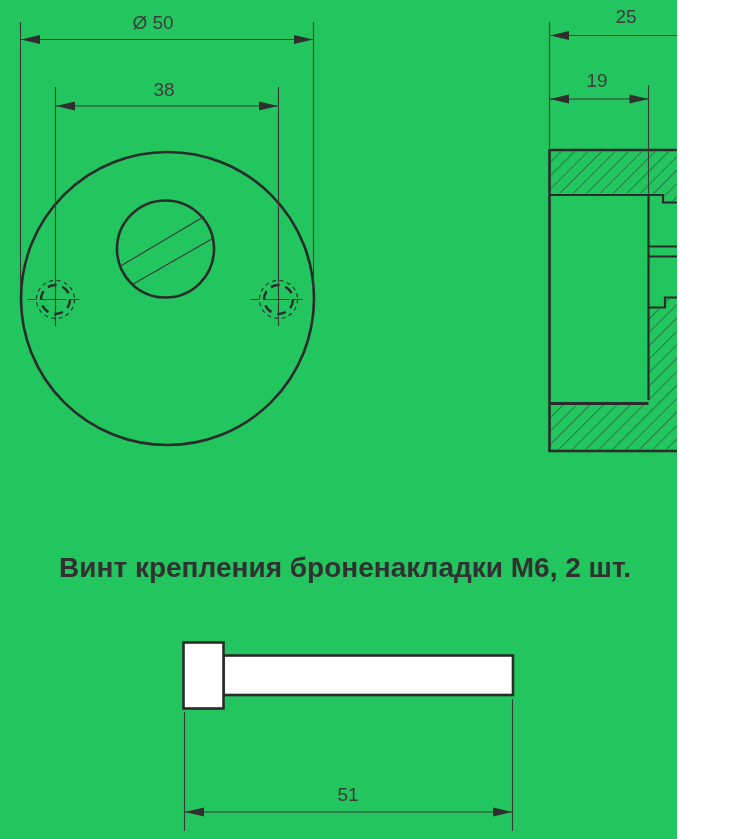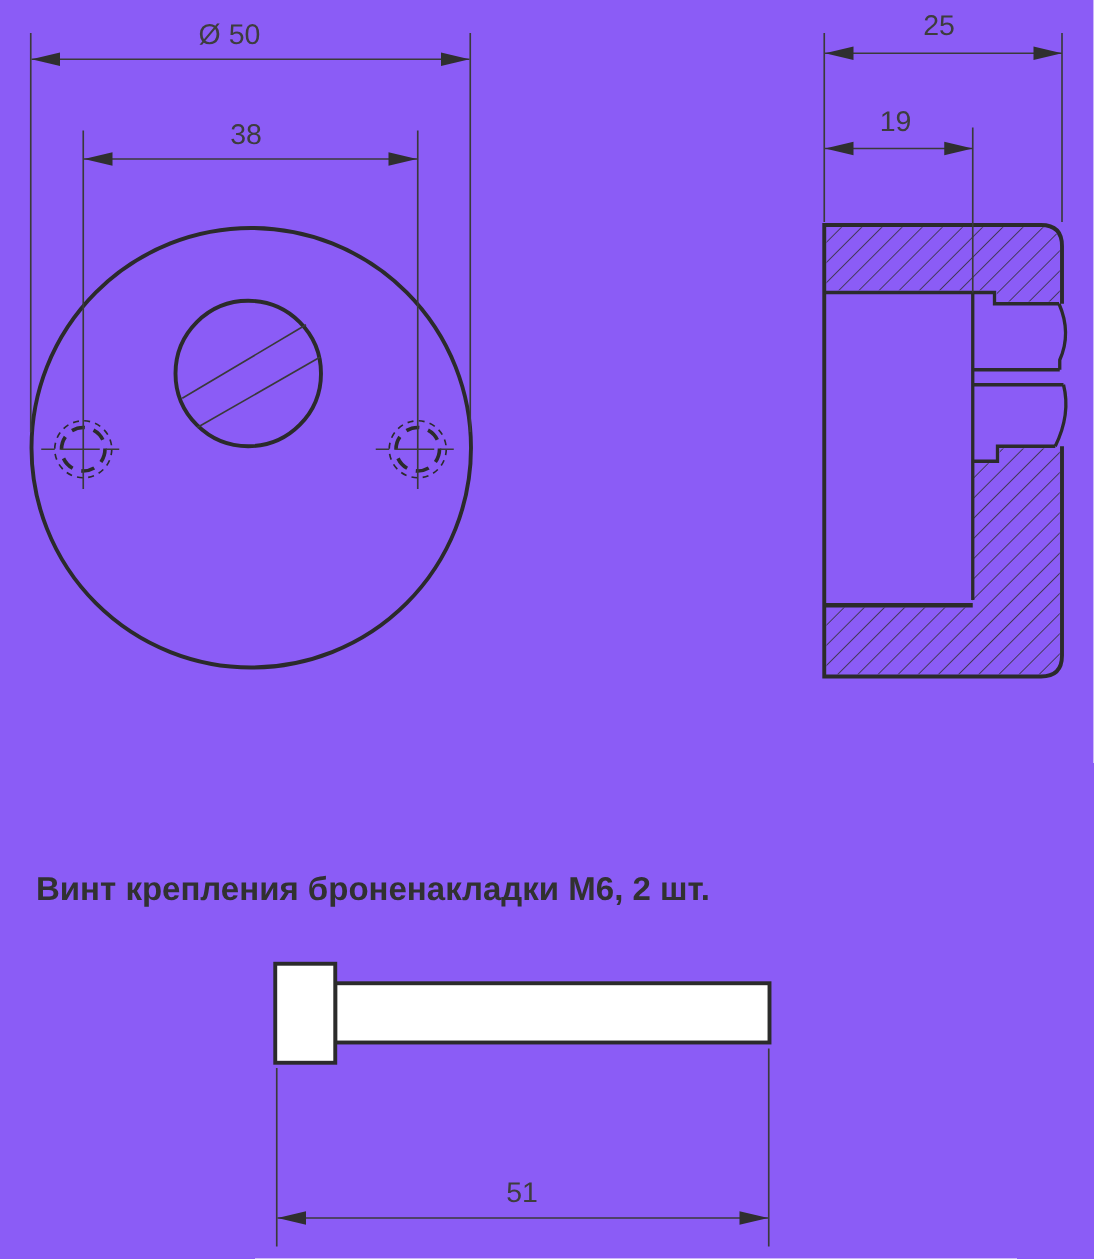--- a/index.html
+++ b/index.html
@@ -1,42 +1,43 @@
 <!DOCTYPE html>
 <html><head>
 <meta charset="utf-8">
 <style>
   html, body { margin: 0; padding: 0; background: #ffffff; }
   .page {
     position: relative;
-    width: 729px;
+    width: 677px;
     height: 839px;
-    background: #8b5cf6;
+    background: #22c55e;
     font-family: "Liberation Sans", sans-serif;
     overflow: hidden;
   }
   svg.drawing { position: absolute; left: 0; top: 0; }
   .outline   { fill: none; stroke: #2b2b2b; stroke-width: 2.6px; }
   .outline-med { fill: none; stroke: #2b2b2b; stroke-width: 2.2px; }
   .thickline { fill: none; stroke: #2b2b2b; stroke-width: 3px; }
   .thin      { fill: none; stroke: #3a3a3a; stroke-width: 1.1px; }
   .dimline   { fill: none; stroke: #3a3a3a; stroke-width: 1.1px; }
   .arrow     { fill: #2f2f2f; stroke: none; }
   .dimtext   { font-family: "Liberation Sans", sans-serif; font-size: 19px; fill: #3d3d3d; text-anchor: middle; }
   .hatchfill { fill: url(#hatch); stroke: none; }
   .dash-outer { fill: none; stroke: #2b2b2b; stroke-width: 1.1px; stroke-dasharray: 4 3.5; }
   .dash-inner { fill: none; stroke: #2b2b2b; stroke-width: 2.4px; stroke-dasharray: 9 6; }
   .centerline { fill: none; stroke: #3a3a3a; stroke-width: 1px; stroke-dasharray: 9 4 26 4 9; }
   .whitefill { fill: #ffffff; }
   .caption {
     position: absolute;
     left: 24px;
-    top: 580px;
+    top: 552px;
     width: 642px;
-    font-size: 22px;
+    text-align: center;
+    font-size: 28px;
     font-weight: bold;
     color: #313131;
     font-family: "Liberation Sans", sans-serif;
   }
 </style>
 </head>
 <body>
 
 <div class="page">
 

